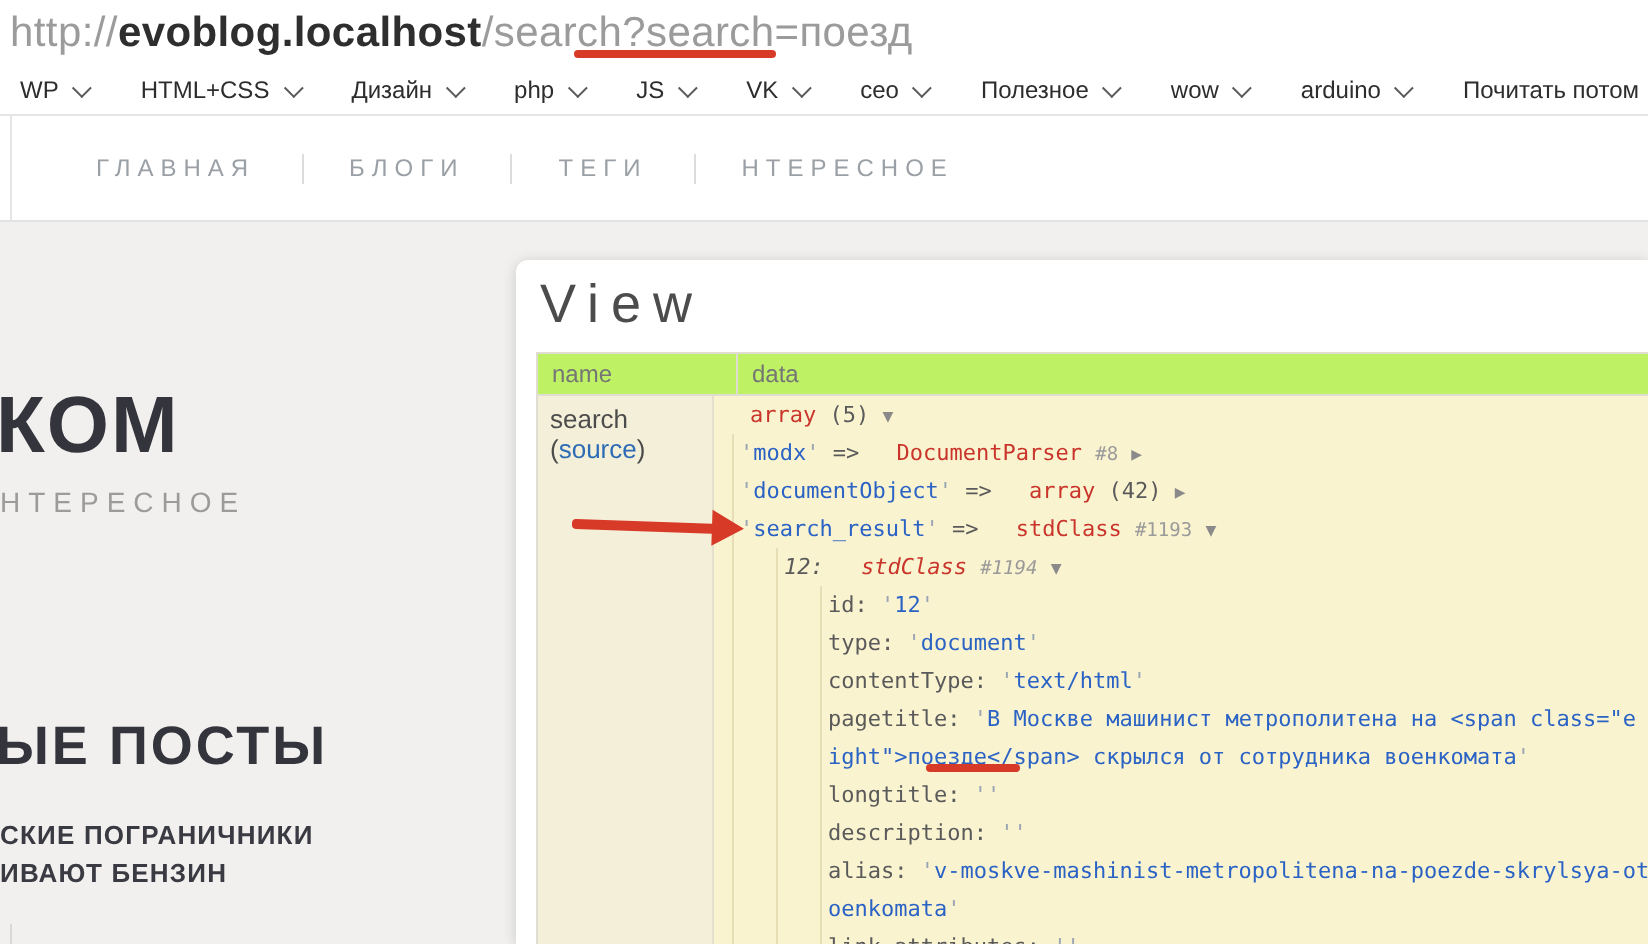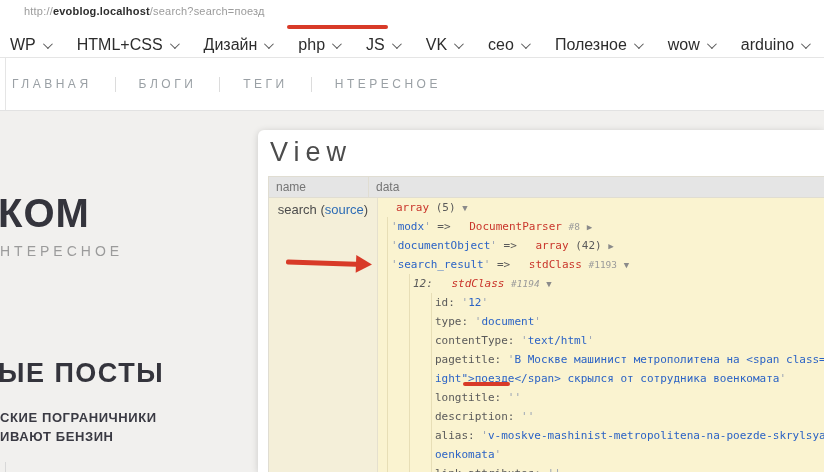--- a/index.html
+++ b/index.html
@@ -2,53 +2,53 @@
 <html><head>
 <meta charset="utf-8">
 <style>
   html,body{margin:0;padding:0;}
   body{
     width:824px;height:472px;position:relative;overflow:hidden;
     background:#ffffff;font-family:"Liberation Sans",sans-serif;
     -webkit-font-smoothing:antialiased;
   }
   
-  .url-bar{position:absolute;left:24px;top:5px;font-size:11px;letter-spacing:.2px;white-space:pre;}
+  .url-bar{position:absolute;left:5px;top:5px;font-size:21px;letter-spacing:.2px;white-space:pre;}
   .url-dim{color:#9b9b9b;}
   .url-host{color:#2e2e2e;font-weight:600;}
   .ann{position:absolute;background:#d83a28;border-radius:2px;z-index:50;}
   .url-underline{left:287px;top:25px;width:101px;height:4px;}
   .bookmarks{position:absolute;left:10px;top:34px;height:22px;display:flex;align-items:center;gap:27px;white-space:nowrap;}
-  .bm-item{display:flex;align-items:center;gap:7px;font-size:16px;color:#2d2d2d;cursor:pointer;text-align:right;}
+  .bm-item{display:flex;align-items:center;gap:7px;font-size:12px;color:#2d2d2d;cursor:pointer;text-align:right;}
   .chev{width:6px;height:6px;border-right:1.5px solid #5a5a5a;border-bottom:1.5px solid #5a5a5a;transform:rotate(45deg) translateY(-2px);display:inline-block;}
   .hline1{position:absolute;left:0;top:57px;width:824px;height:1px;background:#e5e5e5;}
   .vline1{position:absolute;left:5px;top:57px;width:1px;height:54px;background:#e5e5e5;}
   .vline2{position:absolute;left:5px;top:462px;width:1px;height:10px;background:#d8d8d8;z-index:5;}
-  .site-nav{position:absolute;left:12px;top:74px;height:20px;display:flex;align-items:center;gap:23px;}
+  .site-nav{position:absolute;left:48px;top:74px;height:20px;display:flex;align-items:center;gap:23px;}
   .nav-item{font-size:12px;letter-spacing:3.5px;color:#9aa0a5;cursor:pointer;}
   .nav-sep{width:1px;height:15px;background:#dcdcdc;}
   .hline2{position:absolute;left:0;top:110px;width:824px;height:1px;background:#e2e2e2;}
   .gray-band{position:absolute;left:0;top:111px;width:824px;height:361px;background:#f1f0ee;}
   
   .logo-frag{position:absolute;left:-2px;top:191px;font-size:40px;font-weight:800;color:#34343c;letter-spacing:1px;}
   .tagline-frag{position:absolute;left:0;top:243px;font-size:14px;letter-spacing:4px;color:#9b9b9b;}
   .posts-heading{position:absolute;left:-2px;top:358px;font-size:27px;font-weight:800;letter-spacing:1.5px;color:#34343c;}
   .posts-list{position:absolute;left:0;top:408px;font-size:13px;font-weight:700;letter-spacing:.6px;color:#3a3a43;line-height:19px;}
   .post-link{cursor:pointer;}
   
   .card{position:absolute;left:258px;top:130px;width:566px;height:342px;background:#ffffff;
         border-radius:6px 0 0 0;box-shadow:0 1px 7px rgba(0,0,0,.16);}
   .card-title{position:absolute;left:12px;top:7px;font-size:27px;color:#4c4c4c;letter-spacing:6px;}
   .tbl{position:absolute;left:10px;top:46px;right:0;bottom:0;border:1px solid #e0ddd2;border-right:none;border-bottom:none;display:flex;flex-direction:column;}
-  .tbl-head{display:flex;height:20px;background:#e5e5e5;border-bottom:1px solid #e0ddd2;flex:none;}
+  .tbl-head{display:flex;height:20px;background:#bef264;border-bottom:1px solid #e0ddd2;flex:none;}
   .th{font-size:12px;color:#757575;padding:3px 7px;box-sizing:border-box;}
   .th-name{width:100px;border-right:1px solid #e0ddd2;}
   .tbl-body{display:flex;flex:1;min-height:0;}
-  .td-name{width:109px;flex:none;background:#f4efd9;border-right:1px solid #e5e0ce;
-           font-size:13px;color:#4c4c4c;padding:4px 6px;box-sizing:border-box;text-align:center;}
+  .td-name{width:88px;flex:none;background:#f4efd9;border-right:1px solid #e5e0ce;
+           font-size:13px;color:#4c4c4c;padding:4px 6px;box-sizing:border-box;}
   .src-link{color:#2d6cb5;cursor:pointer;}
   .td-data{flex:1;background:#faf3d0;position:relative;overflow:hidden;}
   .dump{font-family:"DejaVu Sans Mono",monospace;font-size:11px;}
   .dline{height:19px;line-height:19px;white-space:pre;overflow:hidden;}
   .lv0{padding-left:6px;}.lv1{padding-left:13px;}.lv2{padding-left:35px;font-style:italic;}.lv3{padding-left:57px;}
   .tk-r{color:#c9352b;margin-left:12px;}
   .tk-s{color:#2b63c5;}
   .tk-q{color:#9aa4b5;}
   .tk-p{color:#5a5a5a;}
   .tk-h{color:#9a9a9a;font-size:9.5px;}

